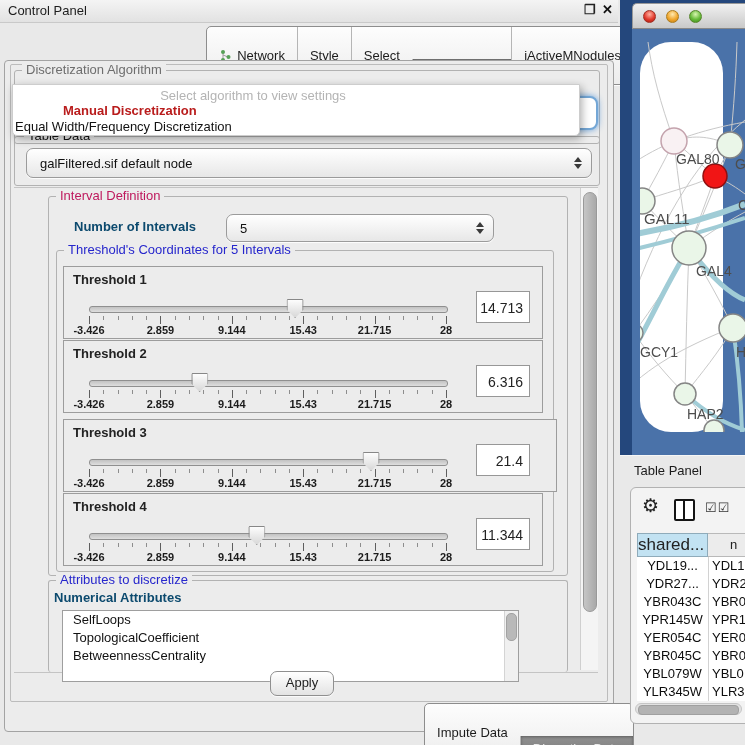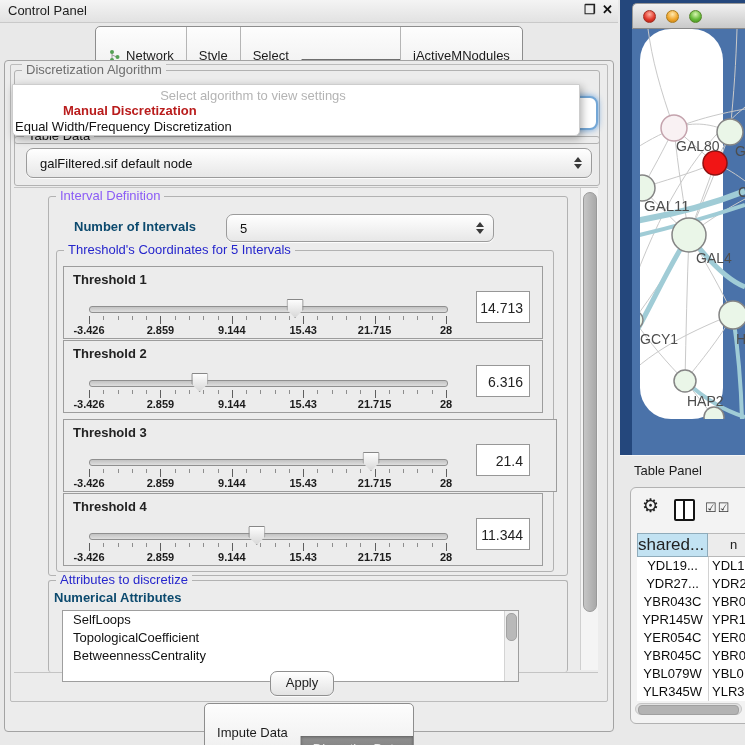--- a/index.html
+++ b/index.html
@@ -7,21 +7,21 @@
        font-family:"Liberation Sans",sans-serif;color:#222;}
 
   
   .cp-header{position:absolute;left:0;top:0;width:618px;height:22px;
     background:linear-gradient(#f4f4f4,#e2e2e2);border-bottom:1px solid #c9c9c9;}
   .cp-title{position:absolute;left:8px;top:3px;font-size:13px;color:#1d1d1d;}
   .cp-float{position:absolute;left:584px;top:2px;font-size:13px;color:#222;font-weight:bold;}
   .cp-close{position:absolute;left:602px;top:2px;font-size:13px;color:#111;font-weight:bold;}
 
   
-  .tabrow{position:absolute;left:0;width:618px;text-align:center;}
+  .tabrow{position:absolute;left:0;width:618px;text-align:right;padding-left:16px;}
   .seg{display:inline-flex;border:1px solid #8d8d8d;border-radius:5px;overflow:hidden;
     background:linear-gradient(#fdfdfd,#ececec);box-shadow:0 1px 0 rgba(255,255,255,.8);}
   .seg .item{padding:5px 12px;font-size:13px;color:#1c1c1c;border-left:1px solid #b5b5b5;
     display:flex;align-items:center;gap:5px;white-space:nowrap;}
   .seg .item:first-child{border-left:none;}
   .seg .item.sel{background:linear-gradient(#909090,#7a7a7a);color:#ececec;
     box-shadow:inset 0 1px 3px rgba(0,0,0,.35);margin-top:32px;}
 
   
   .outer-frame{position:absolute;left:4px;top:60px;width:608px;height:670px;
@@ -95,21 +95,21 @@
   .desktop{position:absolute;left:620px;top:0;width:125px;height:455px;background:#24477c;}
   .net-window{position:absolute;left:12px;top:3px;width:113px;height:452px;}
   .titlebar{position:absolute;left:0;top:0;width:113px;height:26px;border-radius:5px 0 0 0;
     background:linear-gradient(#f1f1f1,#c9c9c9);border:1px solid #989898;border-right:none;
     border-bottom-color:#888;box-sizing:border-box;}
   .tl{position:absolute;top:6px;width:13px;height:13px;border-radius:50%;}
   .tl.red{left:10px;background:radial-gradient(circle at 50% 30%,#ffb0a0,#e23b2e 55%,#a81708);border:1px solid #9e2f24;box-sizing:border-box;}
   .tl.yel{left:33px;background:radial-gradient(circle at 50% 30%,#ffe9b0,#f0a72f 55%,#c47c10);border:1px solid #ab7b1e;box-sizing:border-box;}
   .tl.grn{left:56px;background:radial-gradient(circle at 50% 30%,#d8f5b0,#67bb3a 55%,#3f8a1a);border:1px solid #57862c;box-sizing:border-box;}
   .win-body{position:absolute;left:0;top:26px;width:113px;height:426px;background:#4a72a9;}
-  .net-canvas{position:absolute;left:8px;top:0;width:83px;height:390px;background:#fff;border-radius:31px;}
+  .net-canvas{position:absolute;left:8px;top:13px;width:83px;height:390px;background:#fff;border-radius:31px;}
 
   .tp-titlebar{position:absolute;left:620px;top:455px;width:125px;height:30px;background:#e9e9e9;
     border-top:1px solid #f6f6f6;}
   .tp-title{position:absolute;left:14px;top:7px;font-size:13px;color:#1b1b1b;}
   .tp-box{position:absolute;left:630px;top:487px;width:115px;height:235px;background:#f3f3f3;
     border:1px solid #b2b2b2;border-radius:6px 0 0 6px;}
   .gear{position:absolute;left:11px;top:8px;font-size:19px;color:#222;line-height:19px;}
   .split-icon{position:absolute;left:43px;top:11px;width:17px;height:18px;background:#fff;
     border:2px solid #141414;border-radius:2px;}
   .split-icon::after{content:"";position:absolute;left:7px;top:0;width:2px;height:100%;background:#141414;}
@@ -193,21 +193,21 @@
     <div class="popup-o1">Manual Discretization</div>
     <div class="popup-o2">Equal Width/Frequency Discretization</div>
   </div>
 
   <div class="scroll-area"></div>
   <div class="vsb">
       <div class="vsb-thumb"></div>
     </div>
 
   <div class="group" style="left:48px;top:196px;width:518px;height:378px;"></div>
-  <span class="legend" style="left:56px;top:189px;color:#8b5cf6;">Interval Definition</span>
+  <span class="legend" style="left:56px;top:189px;color:#be185d;">Interval Definition</span>
 
   <span class="lbl-b" style="left:74px;top:219px;">Number of Intervals</span>
   <div class="combo" style="left:226px;top:214px;width:266px;height:26px;">
     <span class="cval">5</span>
     <span class="spin">
         <span class="up"></span>
         <span class="dn"></span>
       </span>
   </div>
 

